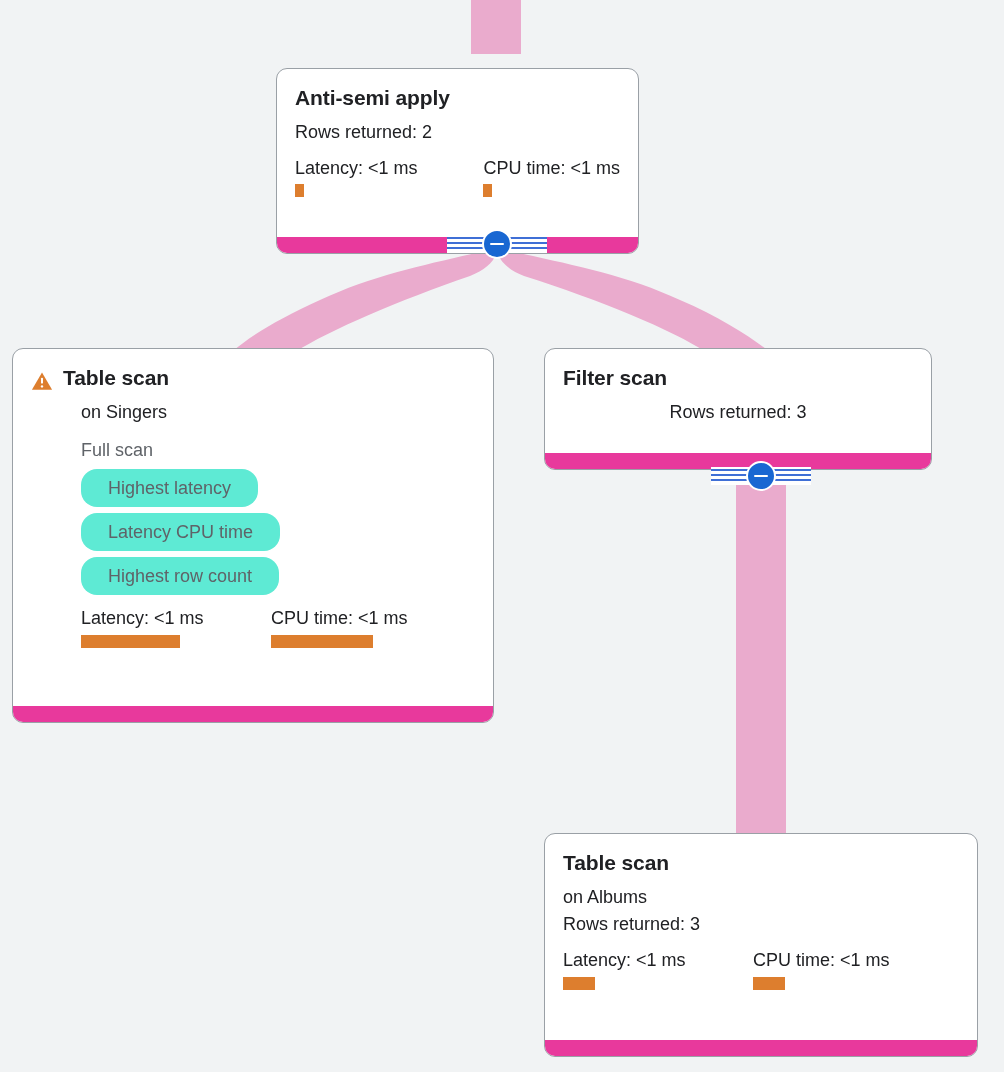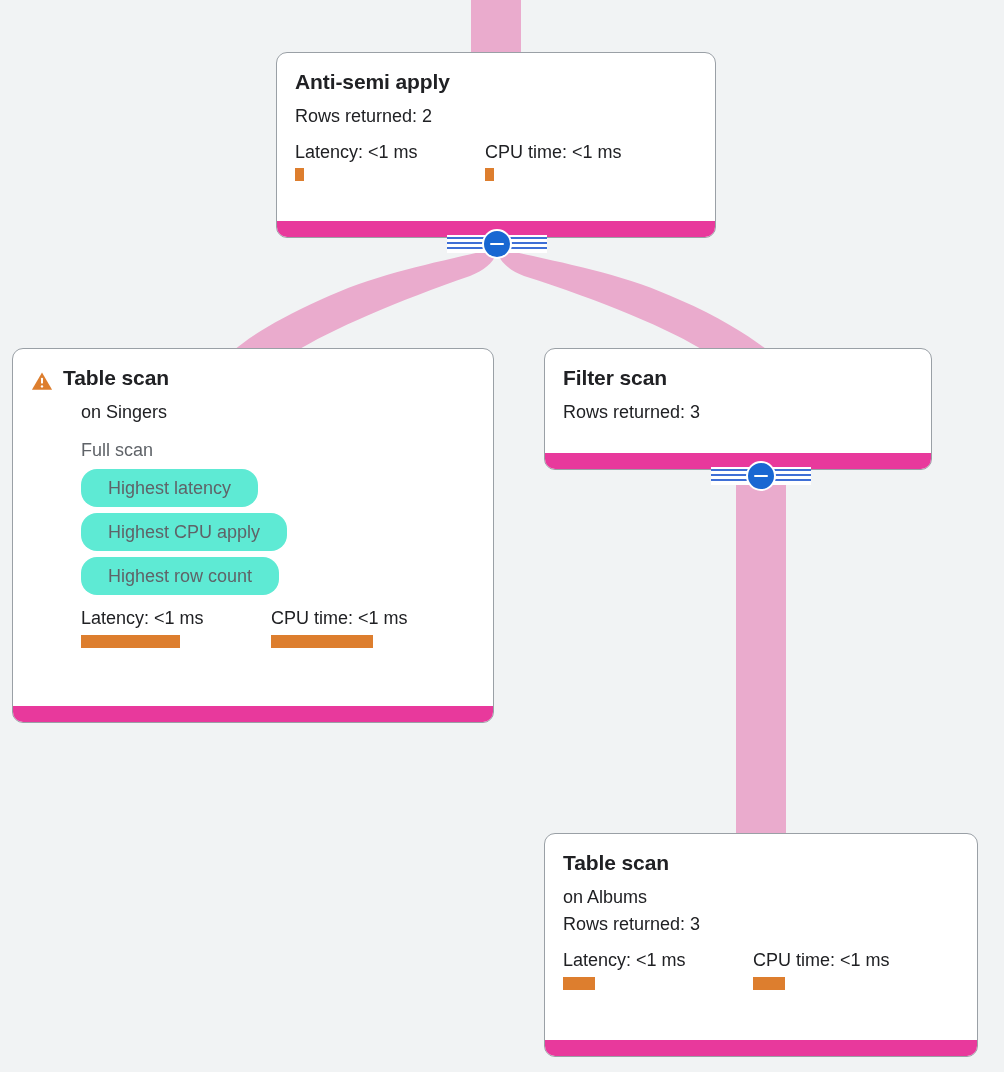--- a/index.html
+++ b/index.html
@@ -203,21 +203,21 @@
              C 722 318, 752 338, 770 352
              L 770 352
              L 706 352
              C 672 330, 600 300, 524 276
              C 509 270, 500 262, 497 252
              Z"></path>
 
     <rect x="736" y="478" width="50" height="360" fill="#eaabcd"></rect>
   </svg>
 
-  <div class="plan-node" id="node-anti-semi-apply" style="left:276px; top:52px; width:440px; height:186px;">
+  <div class="plan-node" id="node-anti-semi-apply" style="left:276px; top:68px; width:363px; height:186px;">
     <div class="node-body">
       <div class="node-header no-icon">
         <div class="node-title">Anti-semi apply</div>
       </div>
       <div class="node-rows">Rows returned: 2</div>
       <div class="metrics-row">
         <div class="metric" style="width:190px;">
           <div class="metric-label">Latency: &lt;1 ms</div>
           <div class="metric-bar" style="width:9px;"></div>
         </div>
@@ -243,39 +243,39 @@
           <rect x="10.9" y="8.4" width="2.2" height="6.4" rx="1" fill="#ffffff"></rect>
           <circle cx="12" cy="17.9" r="1.3" fill="#ffffff"></circle>
         </svg>
         <div class="node-title">Table scan</div>
       </div>
       <div style="padding-left:50px;">
         <div class="node-subtitle">on Singers</div>
         <div class="node-note">Full scan</div>
         <div class="chip-list">
           <span class="chip">Highest latency</span>
-          <span class="chip">Highest CPU apply</span>
+          <span class="chip">Latency CPU time</span>
           <span class="chip">Highest row count</span>
         </div>
         <div class="metrics-row">
           <div class="metric" style="width:190px;">
             <div class="metric-label">Latency: &lt;1 ms</div>
             <div class="metric-bar" style="width:99px;"></div>
           </div>
           <div class="metric">
             <div class="metric-label">CPU time: &lt;1 ms</div>
             <div class="metric-bar" style="width:102px;"></div>
           </div>
         </div>
       </div>
     </div>
     <div class="node-accent"></div>
   </div>
 
-  <div class="plan-node" id="node-filter-scan" style="left:544px; top:348px; width:388px; height:122px;">
+  <div class="plan-node" id="node-filter-scan" style="left:544px; top:348px; width:388px; height:122px;text-align:center;">
     <div class="node-body">
       <div class="node-header no-icon">
         <div class="node-title">Filter scan</div>
       </div>
       <div class="node-rows">Rows returned: 3</div>
     </div>
     <div class="node-accent"></div>
   </div>
 
   <div class="collapse-toggle" style="left:711px; top:460px;">

